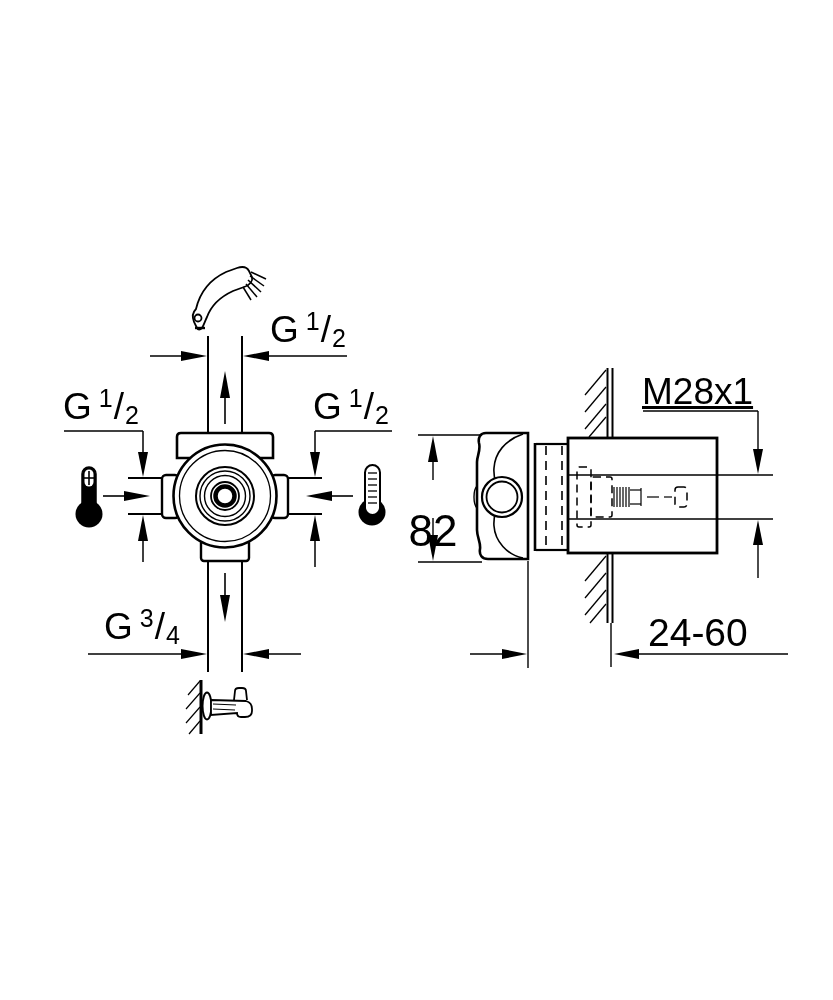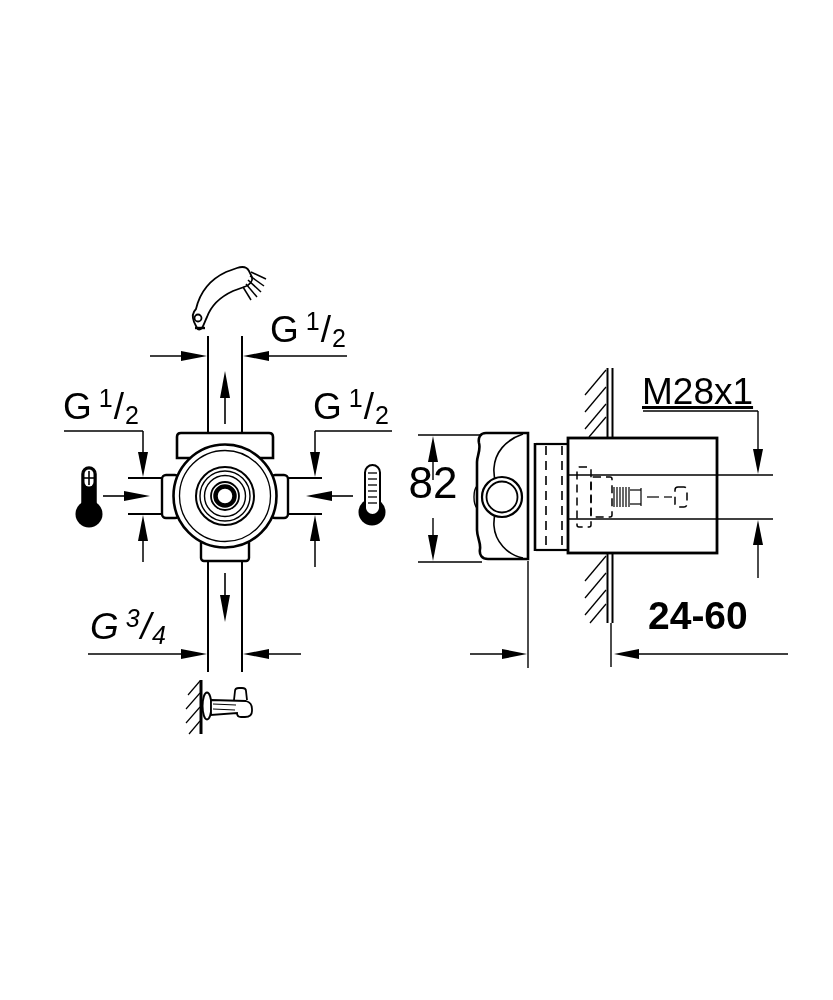--- a/index.html
+++ b/index.html
@@ -263,23 +263,23 @@
   </div>
 
   <div class="lbl frac" style="left:63px;top:388px;">
     <span class="base">G</span><span class="num">1</span><span class="sl">/</span><span class="den">2</span>
   </div>
 
   <div class="lbl frac" style="left:313px;top:388px;">
     <span class="base">G</span><span class="num">1</span><span class="sl">/</span><span class="den">2</span>
   </div>
 
-  <div class="lbl frac" style="left:90px;top:608px;font-style:italic;">
+  <div class="lbl frac" style="left:104px;top:608px;">
     <span class="base">G</span><span class="num">3</span><span class="sl">/</span><span class="den">4</span>
   </div>
 
-  <div class="lbl dim dim-82" style="left:405px;top:461px;">82</div>
+  <div class="lbl dim dim-82" style="left:405px;top:509px;">82</div>
 
   <div class="lbl dim dim-m28" style="left:642px;top:373px;text-decoration:underline;">M28x1</div>
 
-  <div class="lbl dim dim-2460" style="left:648px;top:596px;font-weight:bold;">24-60</div>
+  <div class="lbl dim dim-2460" style="left:648px;top:613px;">24-60</div>
 
 </div>
 
 </body></html>

